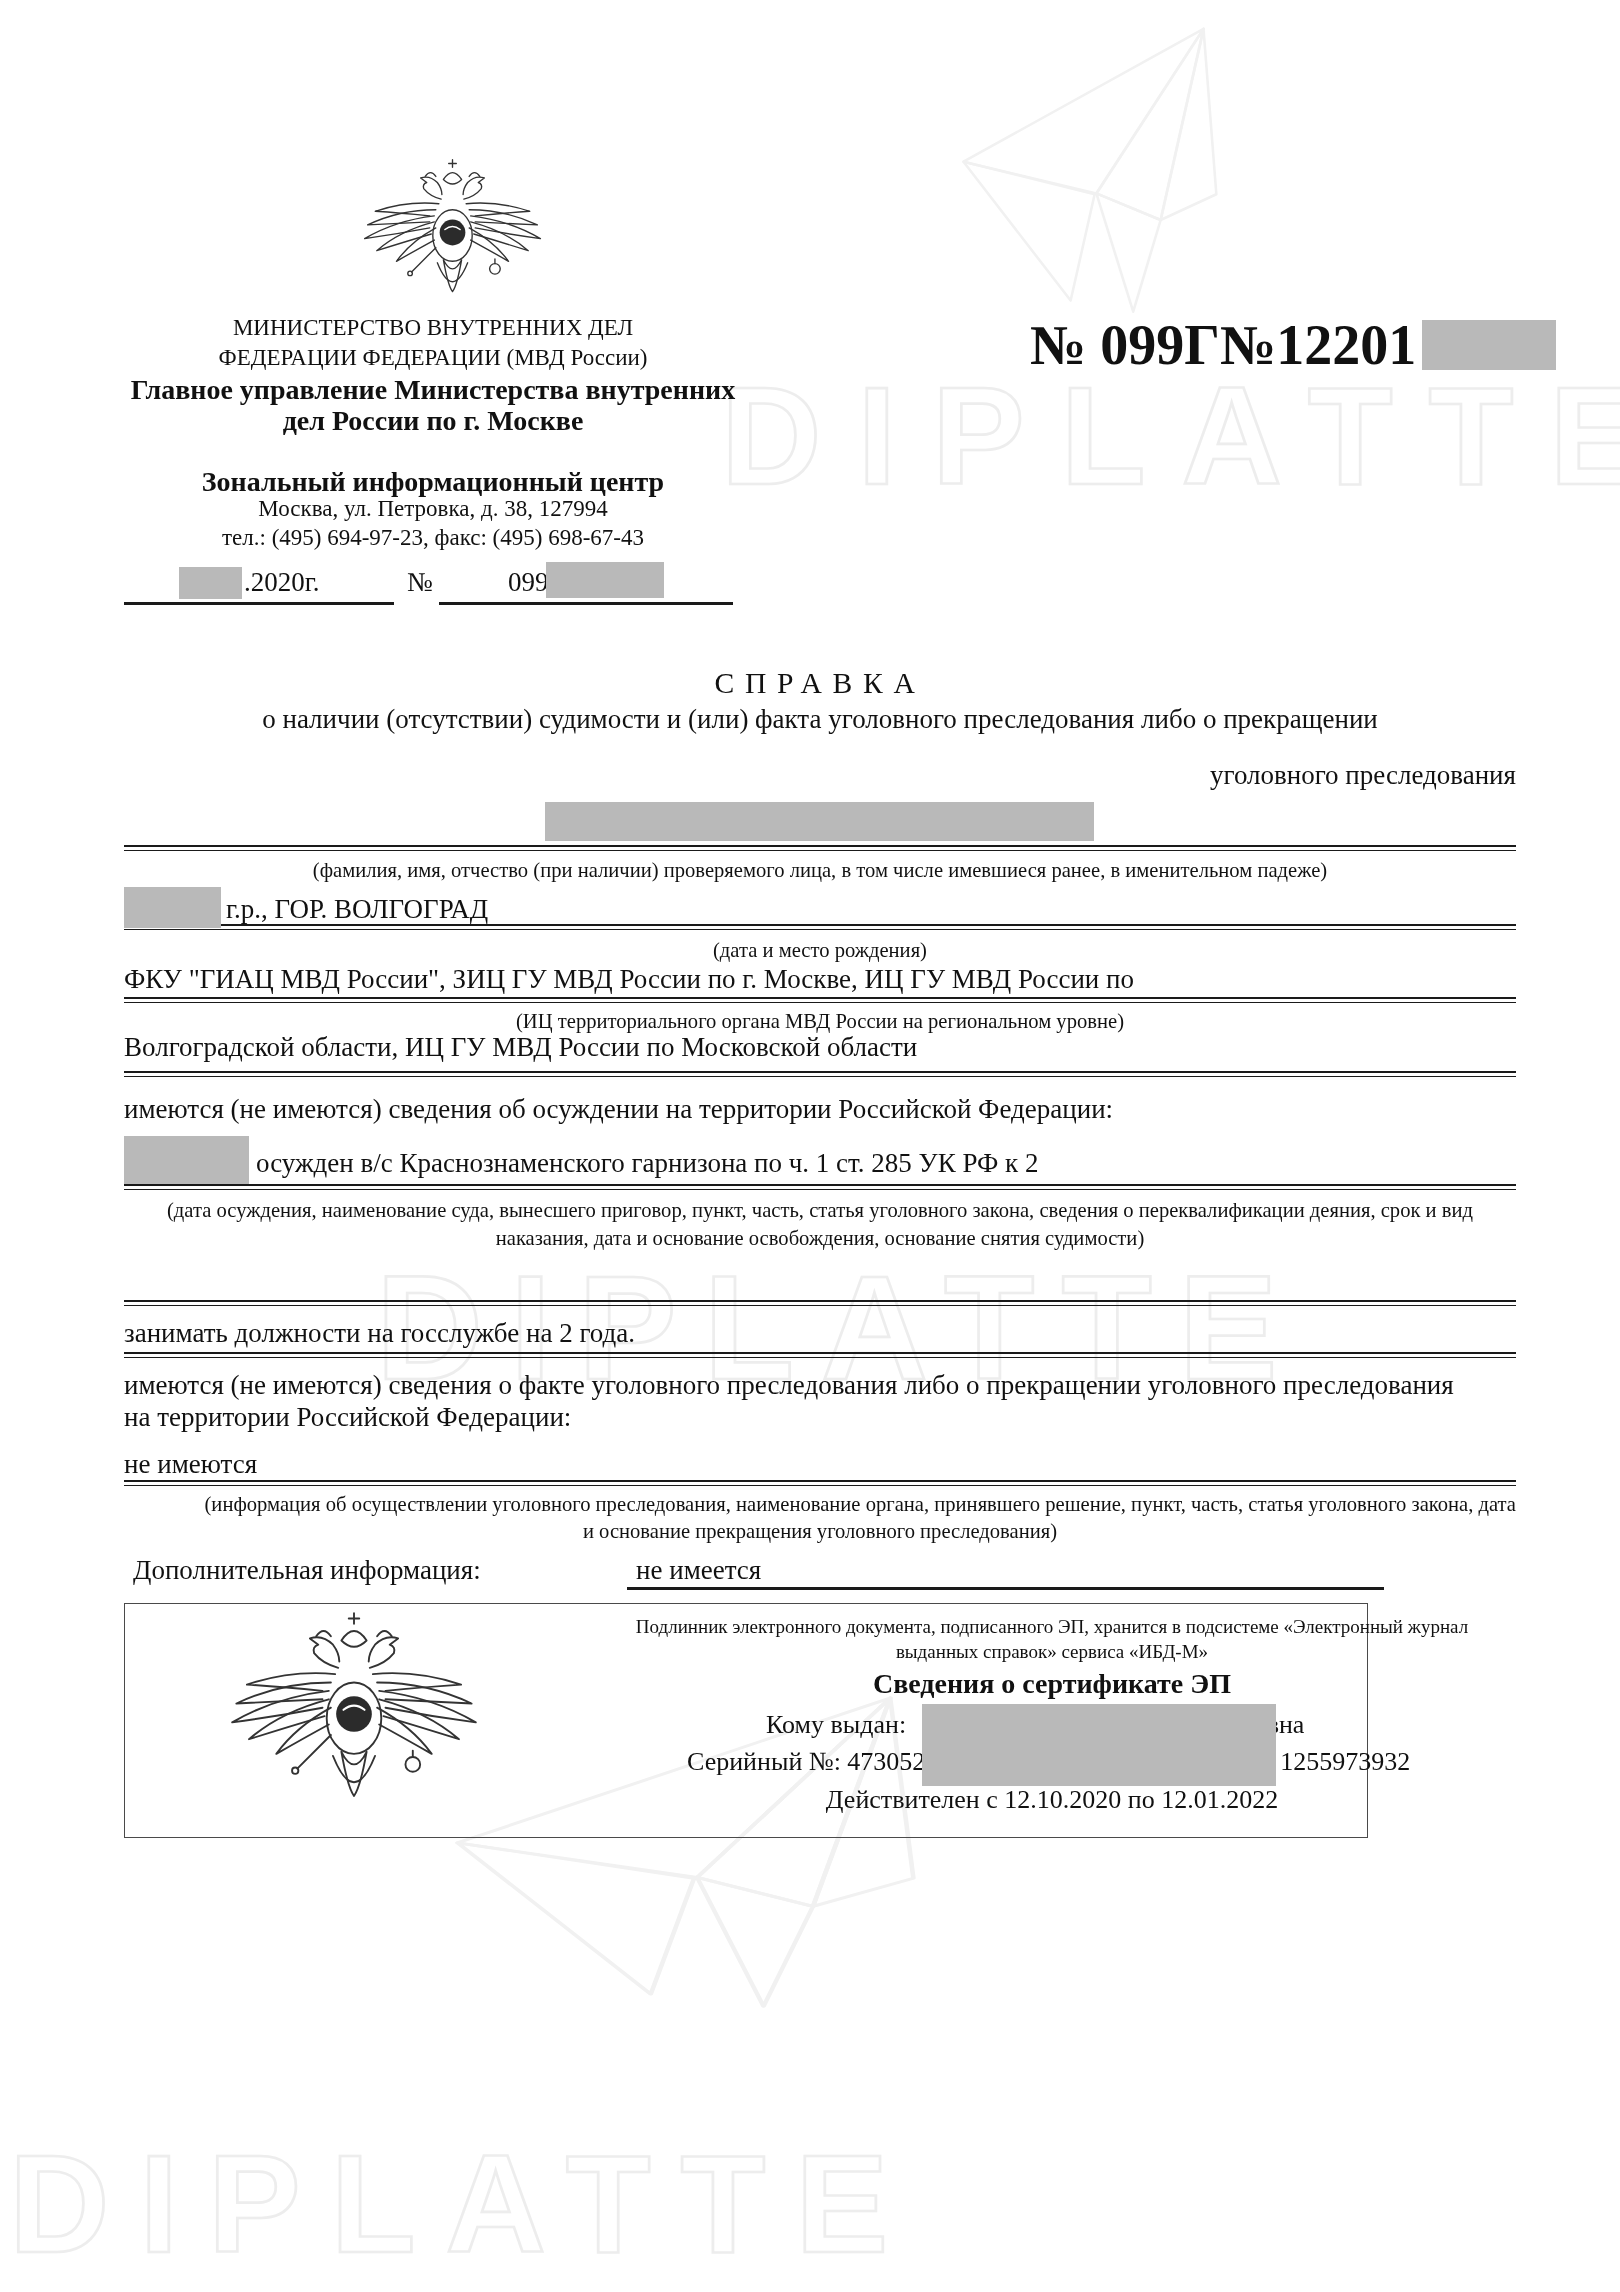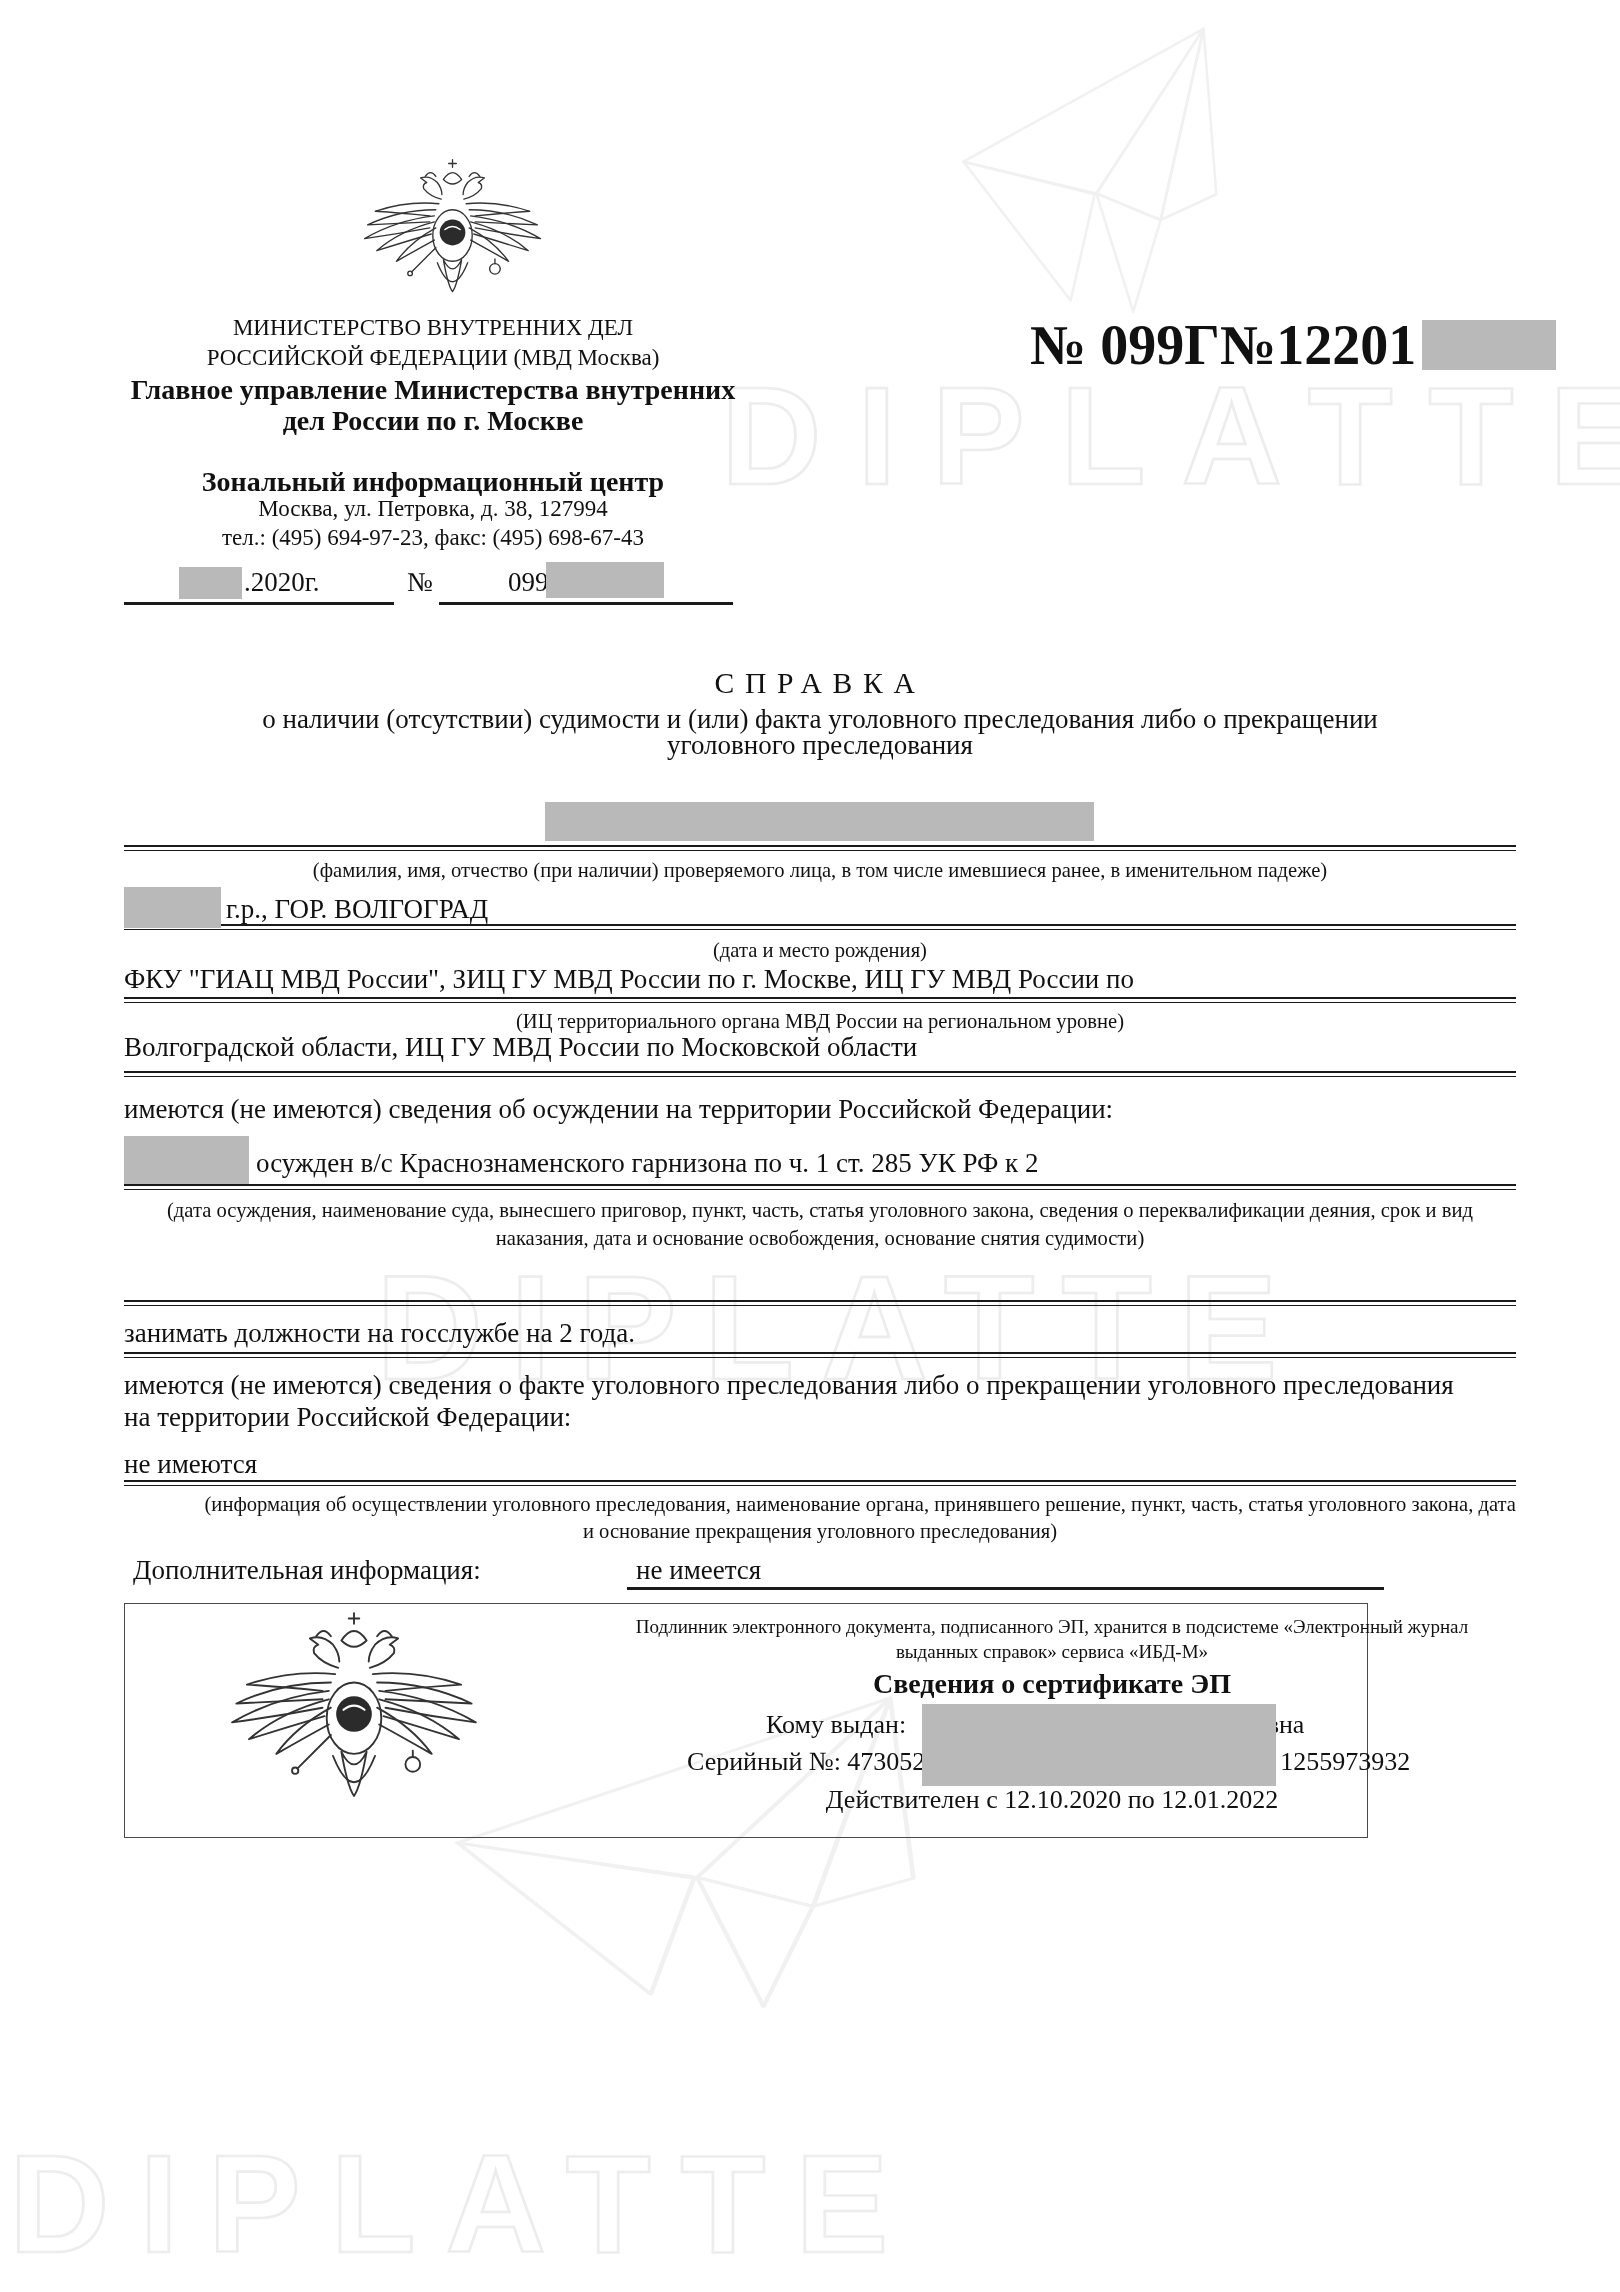--- a/index.html
+++ b/index.html
@@ -115,38 +115,38 @@
       </g>
     </svg>
   </div>
 
   <div class="abs docnum">
     <span>№ 099Г№12201</span>
     <span class="redact-inline"></span>
   </div>
 
   <div class="abs lh lh-reg" style="top:315px;">МИНИСТЕРСТВО ВНУТРЕННИХ ДЕЛ</div>
-  <div class="abs lh lh-reg" style="top:345px;">РОССИЙСКОЙ ФЕДЕРАЦИИ (МВД Москва)</div>
+  <div class="abs lh lh-reg" style="top:345px;">ФЕДЕРАЦИИ ФЕДЕРАЦИИ (МВД России)</div>
   <div class="abs lh lh-bold" style="top:374px;">Главное управление Министерства внутренних</div>
   <div class="abs lh lh-bold" style="top:405px;">дел России по г. Москве</div>
   <div class="abs lh lh-bold" style="top:466px;">Зональный информационный центр</div>
   <div class="abs lh lh-reg" style="top:496px;">Москва, ул. Петровка, д. 38, 127994</div>
   <div class="abs lh lh-reg" style="top:525px;">тел.: (495) 694-97-23, факс: (495) 698-67-43</div>
 
   <div class="redact" style="left:179px; top:567px; width:63px; height:32px;"></div>
   <div class="abs body-t" style="left:244px; top:567px;">.2020г.</div>
   <div class="abs body-t" style="left:407px; top:567px;">№</div>
   <div class="abs body-t" style="left:508px; top:567px;">099/</div>
   <div class="redact" style="left:546px; top:562px; width:118px; height:36px;"></div>
   <div class="sline" style="left:124px; top:602px; width:270px;"></div>
   <div class="sline" style="left:439px; top:602px; width:294px;"></div>
 
   <div class="abs centered title-main" style="top:667px;">СПРАВКА</div>
   <div class="abs centered body-t" style="top:704px;">о наличии (отсутствии) судимости и (или) факта уголовного преследования либо о прекращении</div>
-  <div class="abs centered body-t" style="top:730px;">уголовного преследования</div>
+  <div class="abs centered body-t" style="top:760px;text-align:right;">уголовного преследования</div>
 
   <div class="redact" style="left:545px; top:802px; width:549px; height:39px;"></div>
   <div class="dline" style="top:845px;"></div>
   <div class="abs caption" style="top:858px;">(фамилия, имя, отчество (при наличии) проверяемого лица, в том числе имевшиеся ранее, в именительном падеже)</div>
 
   <div class="redact" style="left:124px; top:887px; width:97px; height:41px;"></div>
   <div class="abs body-t" style="left:226px; top:894px;">г.р., ГОР. ВОЛГОГРАД</div>
   <div class="dline" style="top:924px;"></div>
   <div class="abs caption" style="top:938px;">(дата и место рождения)</div>
 

